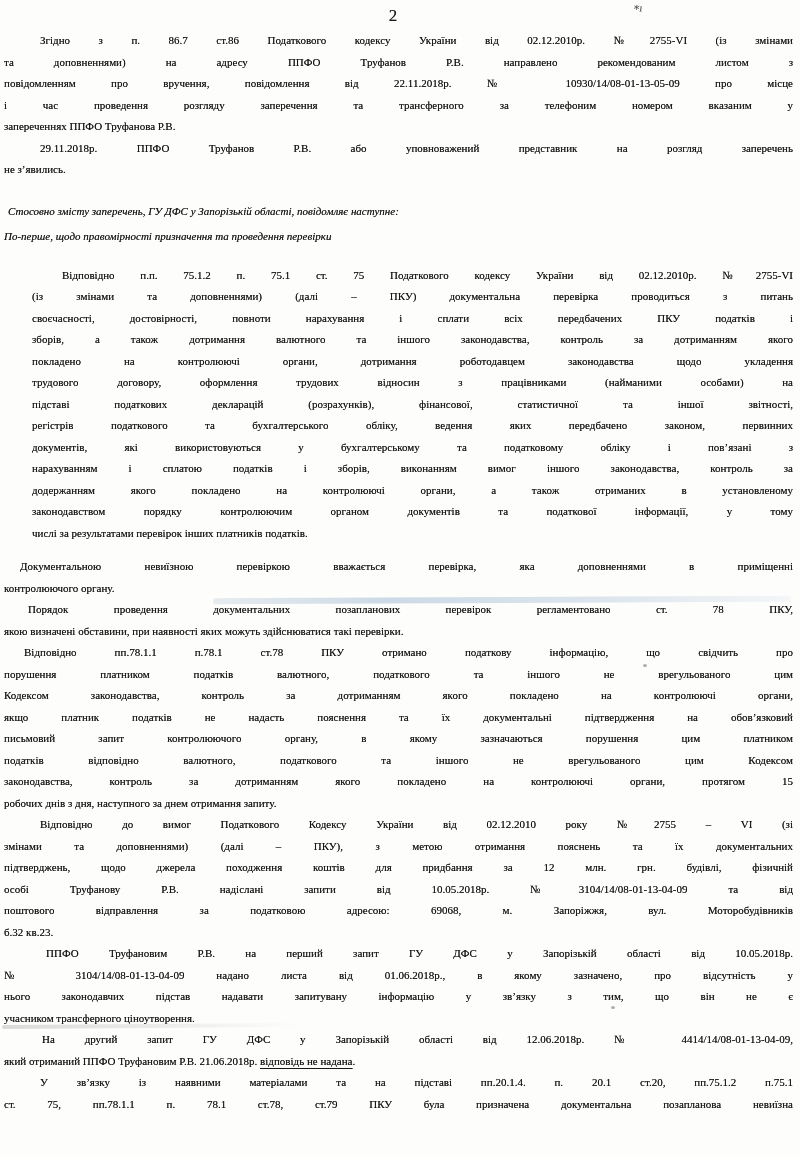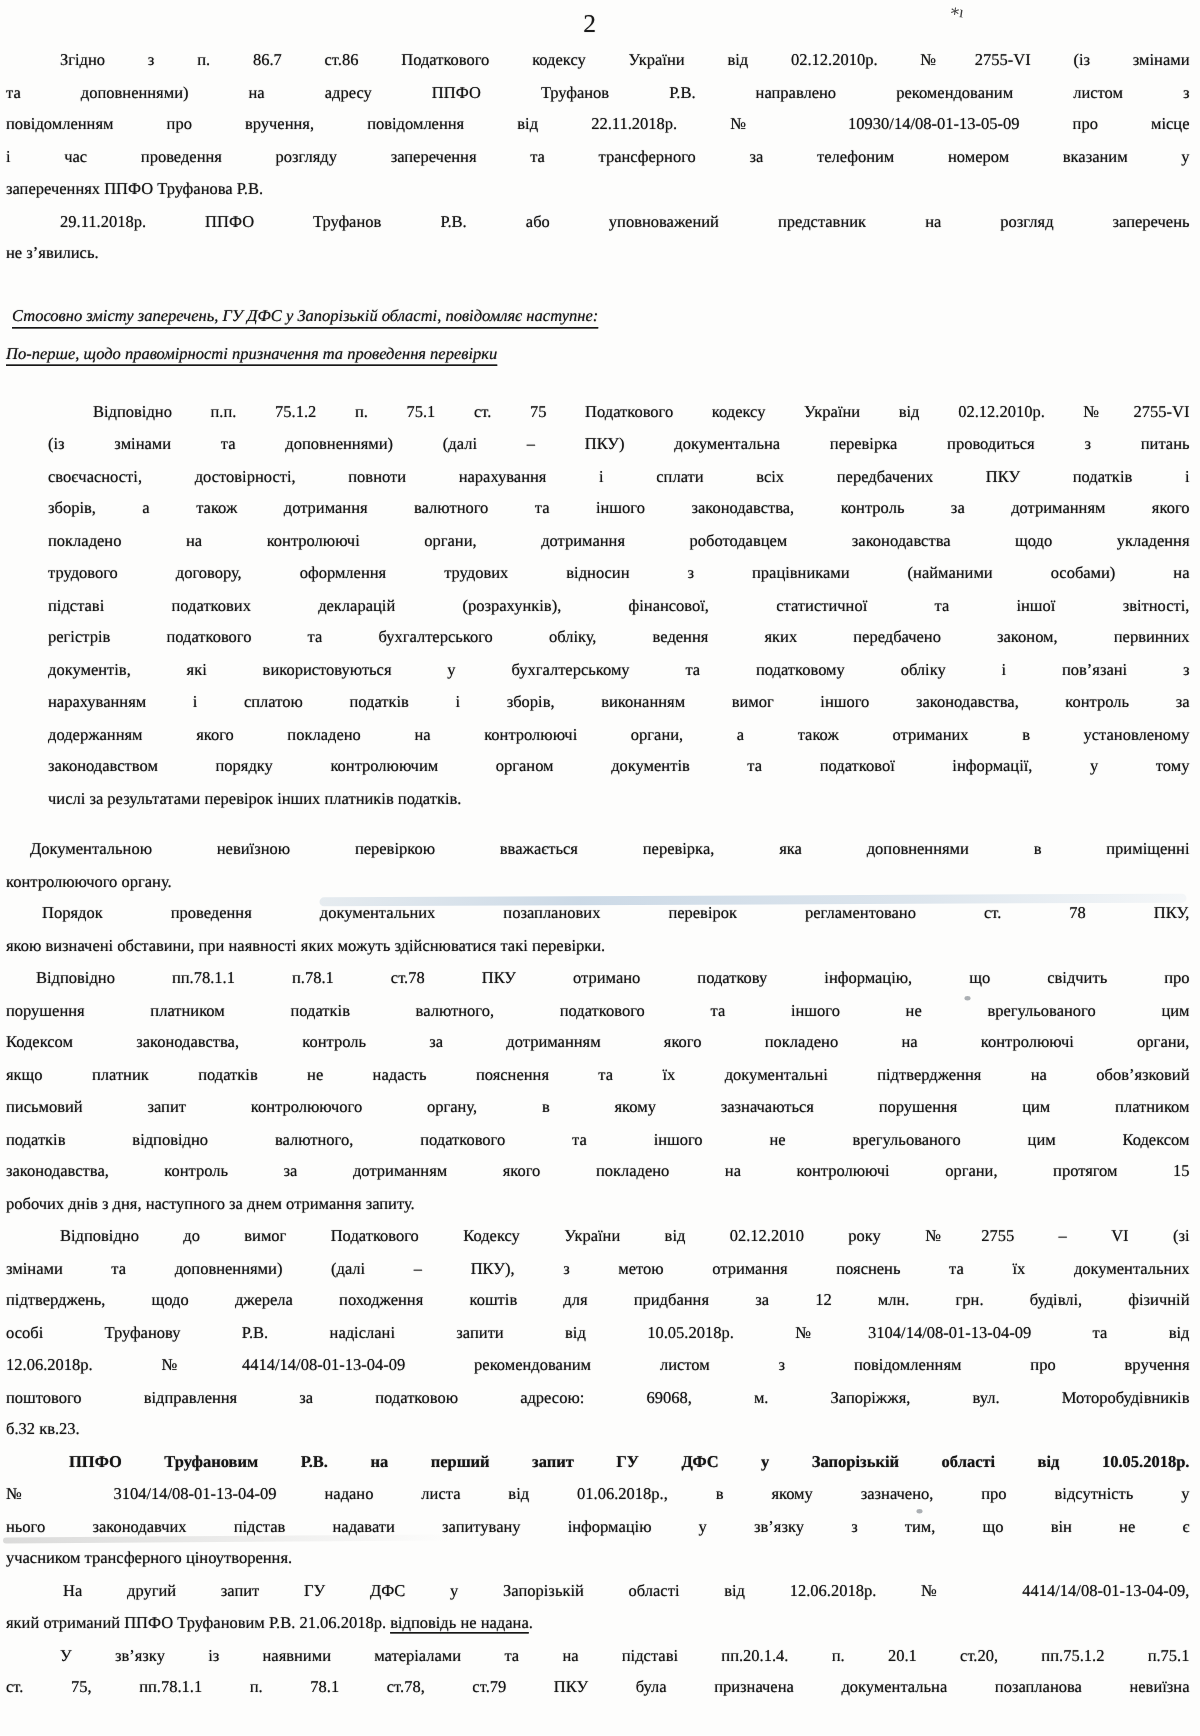--- a/index.html
+++ b/index.html
@@ -38,21 +38,20 @@
     font-size: 11px;
     line-height: 21.5px;
     text-shadow: 0 0 0.6px rgba(15,15,15,.72);
   }
   .para { margin: 0; }
   .line { text-align: justify; }
   .line.j { text-align-last: justify; }
   .para.heading { line-height: 25px; }
   .para.heading .line {
     font-style: italic;
-    text-decoration: underline;
     text-underline-offset: 3.5px;
     text-decoration-thickness: 1.4px;
   }
   .u {
     text-decoration: underline;
     text-underline-offset: 3px;
     text-decoration-thickness: 1.3px;
   }
   
   .streak-blue {
@@ -136,26 +135,25 @@
         <div class="line j"><span>письмовий запит контролюючого органу, в якому зазначаються порушення цим платником</span></div>
         <div class="line j"><span>податків відповідно валютного, податкового та іншого не врегульованого цим Кодексом</span></div>
         <div class="line j"><span>законодавства, контроль за дотриманням якого покладено на контролюючі органи, протягом 15</span></div>
         <div class="line"><span>робочих днів з дня, наступного за днем отримання запиту.</span></div>
       </div>
       <div class="para body">
         <div class="line j" style="text-indent: 36px;"><span>Відповідно до вимог Податкового Кодексу України від 02.12.2010 року №2755 – VI (зі</span></div>
         <div class="line j"><span>змінами та доповненнями) (далі – ПКУ), з метою отримання пояснень та їх документальних</span></div>
         <div class="line j"><span>підтверджень, щодо джерела походження коштів для придбання за 12 млн. грн. будівлі, фізичній</span></div>
         <div class="line j"><span>особі Труфанову Р.В. надіслані запити від 10.05.2018р.  №3104/14/08-01-13-04-09 та від</span></div>
-        <div class="line j"><span>12.06.2018р. №4414/14/08-01-13-04-09 рекомендованим листом з повідомленням про вручення</span></div>
         <div class="line j"><span>поштового відправлення за податковою адресою: 69068, м. Запоріжжя, вул. Моторобудівників</span></div>
         <div class="line"><span>б.32 кв.23.</span></div>
       </div>
       <div class="para body">
-        <div class="line j" style="text-indent: 42px; font-weight: bold;"><span>ППФО Труфановим Р.В. на перший запит ГУ ДФС у Запорізькій області від 10.05.2018р.</span></div>
+        <div class="line j" style="text-indent: 42px;"><span>ППФО Труфановим Р.В. на перший запит ГУ ДФС у Запорізькій області від 10.05.2018р.</span></div>
         <div class="line j"><span>№ 3104/14/08-01-13-04-09 надано листа від 01.06.2018р., в якому зазначено, про відсутність у</span></div>
         <div class="line j"><span>нього законодавчих підстав надавати запитувану інформацію у зв’язку з тим,  що він не є</span></div>
         <div class="line"><span>учасником трансферного ціноутворення.</span></div>
       </div>
       <div class="para body">
         <div class="line j" style="text-indent: 38px;"><span>На другий запит ГУ ДФС у Запорізькій області від 12.06.2018р. № 4414/14/08-01-13-04-09,</span></div>
         <div class="line"><span>який отриманий ППФО Труфановим Р.В. 21.06.2018р. </span><span class="u">відповідь не надана</span><span>.</span></div>
       </div>
       <div class="para body">
         <div class="line j" style="text-indent: 36px;"><span>У зв’язку із наявними матеріалами та на підставі пп.20.1.4. п. 20.1 ст.20, пп.75.1.2 п.75.1</span></div>

